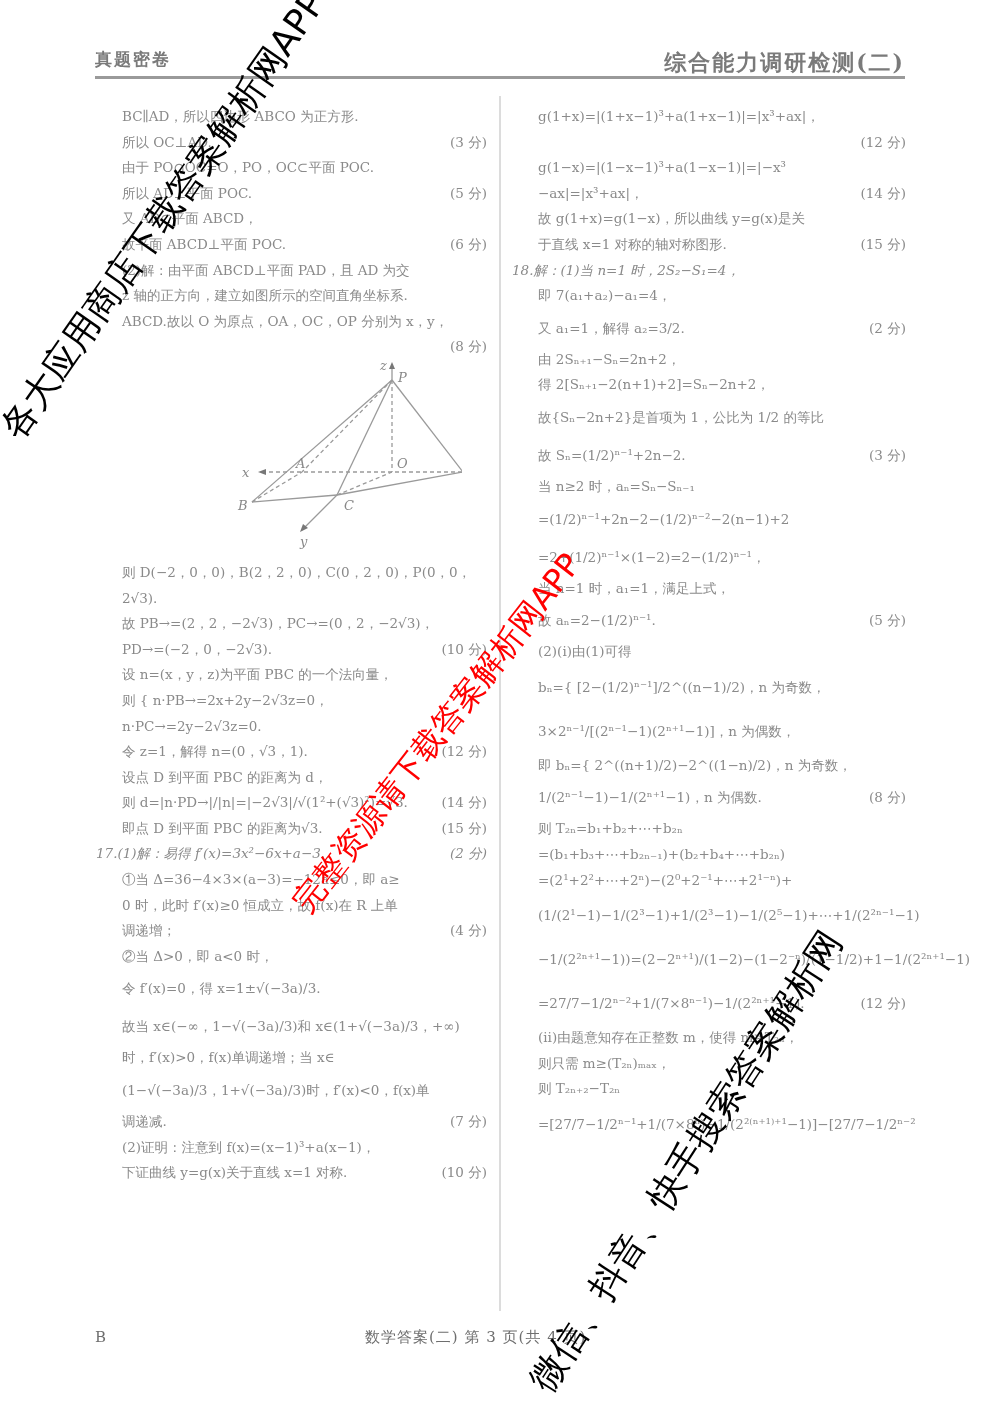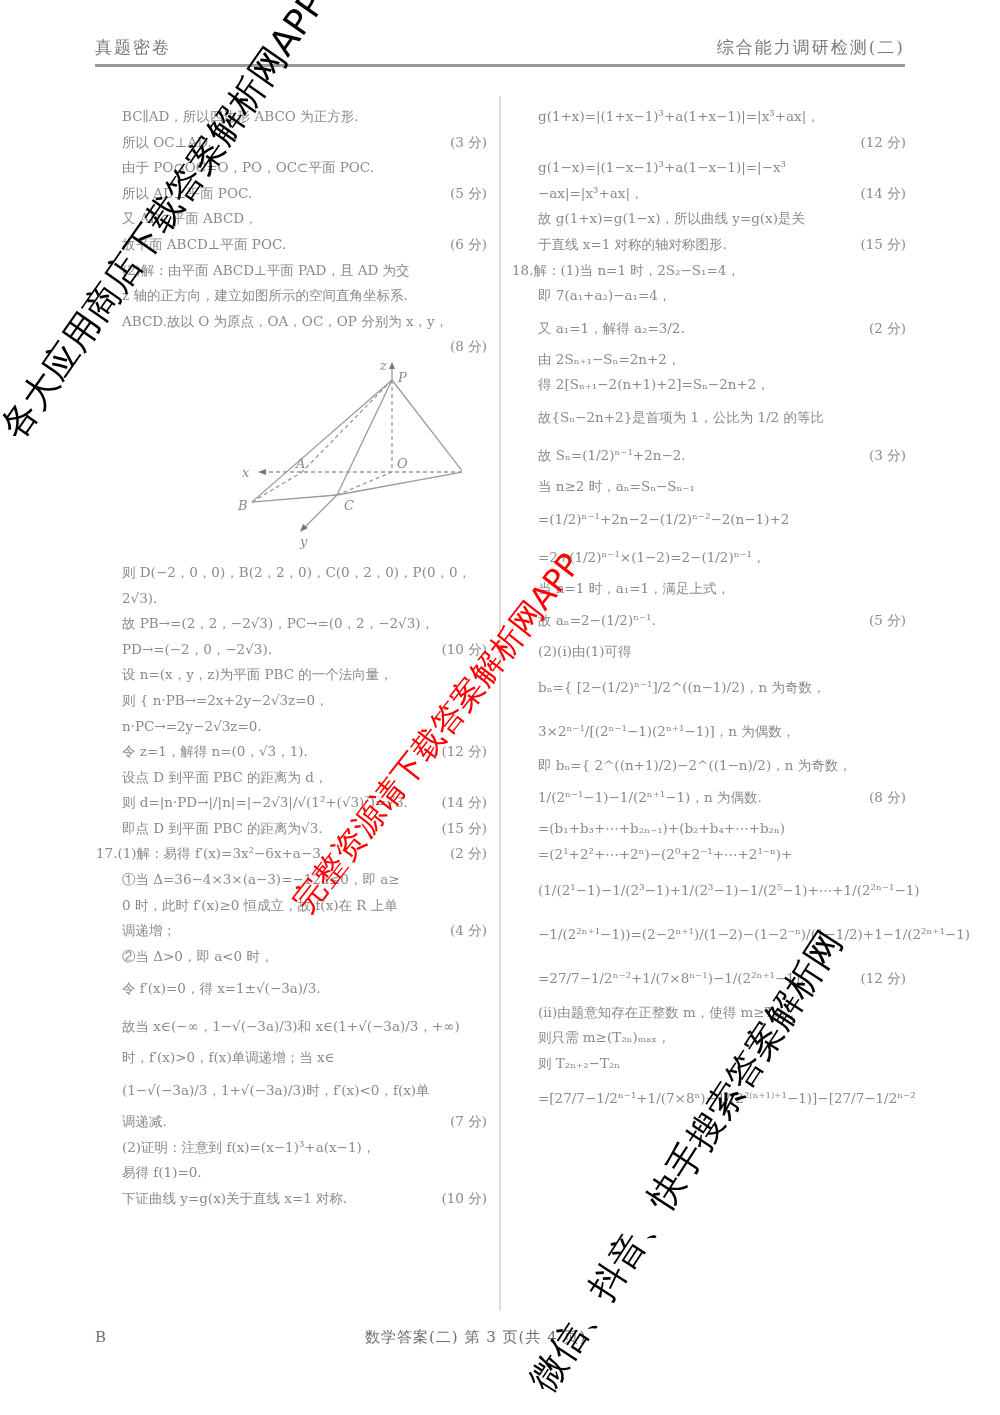--- a/index.html
+++ b/index.html
@@ -3,35 +3,35 @@
 <meta charset="utf-8">
 <style>
   html, body { margin: 0; padding: 0; }
   body {
     width: 1000px; height: 1415px; position: relative; overflow: hidden;
     background: #ffffff;
     font-family: "DejaVu Serif", "Liberation Serif", serif;
     color: #8a8a8a;
   }
   .page-header {
-    position: absolute; left: 95px; top: 32px; width: 810px; height: 34px;
+    position: absolute; left: 95px; top: 44px; width: 810px; height: 34px; font-weight: bold;
   }
   .hdr-left { position: absolute; left: 0; top: 4px; font-size: 17px; letter-spacing: 2px; color: #7a7a7a; }
-  .hdr-right { position: absolute; right: 0; top: 4px; font-size: 17px; letter-spacing: 2px; color: #7a7a7a; }
+  .hdr-right { position: absolute; right: 0; top: 4px; font-size: 22px; letter-spacing: 2px; color: #7a7a7a; }
   .hdr-rule { position: absolute; left: 0; right: 0; top: 32px; height: 3px; background: #9a9a9a; }
 
   .col { position: absolute; top: 104px; font-size: 13.5px; line-height: 25.6px; }
   .col-left { left: 122px; width: 365px; }
   .col-right { left: 538px; width: 368px; }
   .col-divider { position: absolute; left: 499px; top: 96px; width: 2px; height: 1215px; background: #dcdcdc; }
 
   .line { position: relative; white-space: nowrap; height: 25.6px; }
   .line .txt { display: inline-block; }
   .line .pts { position: absolute; right: 0; top: 0; }
-  .line.indent-neg { margin-left: -26px; }
+  .line.indent-neg { margin-left: -26px; font-style: italic; }
   .line.tall { height: 38px; line-height: 38px; }
   .line.tall2 { height: 44px; line-height: 44px; }
 
   .figure { position: relative; height: 200px; margin-left: 40px; }
   .figure svg { position: absolute; left: 20px; top: 0; }
 
   .footer { position: absolute; top: 1328px; left: 95px; width: 810px; font-size: 15px; color: #6e6e6e; }
   .footer .f-left { position: absolute; left: 0; top: 0; }
   .footer .f-center { position: absolute; left: 270px; top: 0; font-weight: normal; letter-spacing: 1px; }
 
@@ -117,21 +117,20 @@
       <div class="line"><span class="txt">①当 Δ=36−4×3×(a−3)=−12a≤0，即 a≥</span><span class="pts"></span></div>
       <div class="line"><span class="txt">0 时，此时 f′(x)≥0 恒成立，故 f(x)在 R 上单</span><span class="pts"></span></div>
       <div class="line"><span class="txt">调递增；</span><span class="pts">(4 分)</span></div>
       <div class="line"><span class="txt">②当 Δ&gt;0，即 a&lt;0 时，</span><span class="pts"></span></div>
       <div class="line tall"><span class="txt">令 f′(x)=0，得 x=1±√(−3a)/3.</span><span class="pts"></span></div>
       <div class="line tall"><span class="txt">故当 x∈(−∞，1−√(−3a)/3)和 x∈(1+√(−3a)/3，+∞)</span><span class="pts"></span></div>
       <div class="line"><span class="txt">时，f′(x)&gt;0，f(x)单调递增；当 x∈</span><span class="pts"></span></div>
       <div class="line tall"><span class="txt">(1−√(−3a)/3，1+√(−3a)/3)时，f′(x)&lt;0，f(x)单</span><span class="pts"></span></div>
       <div class="line"><span class="txt">调递减.</span><span class="pts">(7 分)</span></div>
       <div class="line"><span class="txt">(2)证明：注意到 f(x)=(x−1)³+a(x−1)，</span><span class="pts"></span></div>
-      <div class="line"><span class="txt">易得 f(1)=0.</span><span class="pts"></span></div>
       <div class="line"><span class="txt">下证曲线 y=g(x)关于直线 x=1 对称.</span><span class="pts">(10 分)</span></div>
     </div>
 </div>
 
 <div class="col col-right">
   <div id="right1">
       <div class="line"><span class="txt">g(1+x)=|(1+x−1)³+a(1+x−1)|=|x³+ax|，</span><span class="pts"></span></div>
       <div class="line"><span class="txt"></span><span class="pts">(12 分)</span></div>
       <div class="line"><span class="txt">g(1−x)=|(1−x−1)³+a(1−x−1)|=|−x³</span><span class="pts"></span></div>
       <div class="line"><span class="txt">−ax|=|x³+ax|，</span><span class="pts">(14 分)</span></div>
@@ -147,20 +146,21 @@
       <div class="line"><span class="txt">当 n≥2 时，aₙ=Sₙ−Sₙ₋₁</span><span class="pts"></span></div>
       <div class="line tall"><span class="txt">=(1/2)ⁿ⁻¹+2n−2−(1/2)ⁿ⁻²−2(n−1)+2</span><span class="pts"></span></div>
       <div class="line tall"><span class="txt">=2+(1/2)ⁿ⁻¹×(1−2)=2−(1/2)ⁿ⁻¹，</span><span class="pts"></span></div>
       <div class="line"><span class="txt">当 n=1 时，a₁=1，满足上式，</span><span class="pts"></span></div>
       <div class="line tall"><span class="txt">故 aₙ=2−(1/2)ⁿ⁻¹.</span><span class="pts">(5 分)</span></div>
       <div class="line"><span class="txt">(2)(ⅰ)由(1)可得</span><span class="pts"></span></div>
       <div class="line tall2"><span class="txt">bₙ={ [2−(1/2)ⁿ⁻¹]/2^((n−1)/2)，n 为奇数，</span><span class="pts"></span></div>
       <div class="line tall2"><span class="txt">      3×2ⁿ⁻¹/[(2ⁿ⁻¹−1)(2ⁿ⁺¹−1)]，n 为偶数，</span><span class="pts"></span></div>
       <div class="line"><span class="txt">即 bₙ={ 2^((n+1)/2)−2^((1−n)/2)，n 为奇数，</span><span class="pts"></span></div>
       <div class="line tall"><span class="txt">        1/(2ⁿ⁻¹−1)−1/(2ⁿ⁺¹−1)，n 为偶数.</span><span class="pts">(8 分)</span></div>
+      <div class="line"><span class="txt">则 T₂ₙ=b₁+b₂+⋯+b₂ₙ</span><span class="pts"></span></div>
       <div class="line"><span class="txt">=(b₁+b₃+⋯+b₂ₙ₋₁)+(b₂+b₄+⋯+b₂ₙ)</span><span class="pts"></span></div>
       <div class="line"><span class="txt">=(2¹+2²+⋯+2ⁿ)−(2⁰+2⁻¹+⋯+2¹⁻ⁿ)+</span><span class="pts"></span></div>
       <div class="line tall2"><span class="txt">(1/(2¹−1)−1/(2³−1)+1/(2³−1)−1/(2⁵−1)+⋯+1/(2²ⁿ⁻¹−1)</span><span class="pts"></span></div>
       <div class="line tall2"><span class="txt">−1/(2²ⁿ⁺¹−1))=(2−2ⁿ⁺¹)/(1−2)−(1−2⁻ⁿ)/(1−1/2)+1−1/(2²ⁿ⁺¹−1)</span><span class="pts"></span></div>
       <div class="line tall2"><span class="txt">=27/7−1/2ⁿ⁻²+1/(7×8ⁿ⁻¹)−1/(2²ⁿ⁺¹−1).</span><span class="pts">(12 分)</span></div>
       <div class="line"><span class="txt">(ⅱ)由题意知存在正整数 m，使得 m≥T₂ₙ，</span><span class="pts"></span></div>
       <div class="line"><span class="txt">则只需 m≥(T₂ₙ)ₘₐₓ，</span><span class="pts"></span></div>
       <div class="line"><span class="txt">则 T₂ₙ₊₂−T₂ₙ</span><span class="pts"></span></div>
       <div class="line tall2"><span class="txt">=[27/7−1/2ⁿ⁻¹+1/(7×8ⁿ)−1/(2²⁽ⁿ⁺¹⁾⁺¹−1)]−[27/7−1/2ⁿ⁻²</span><span class="pts"></span></div>
     </div>

